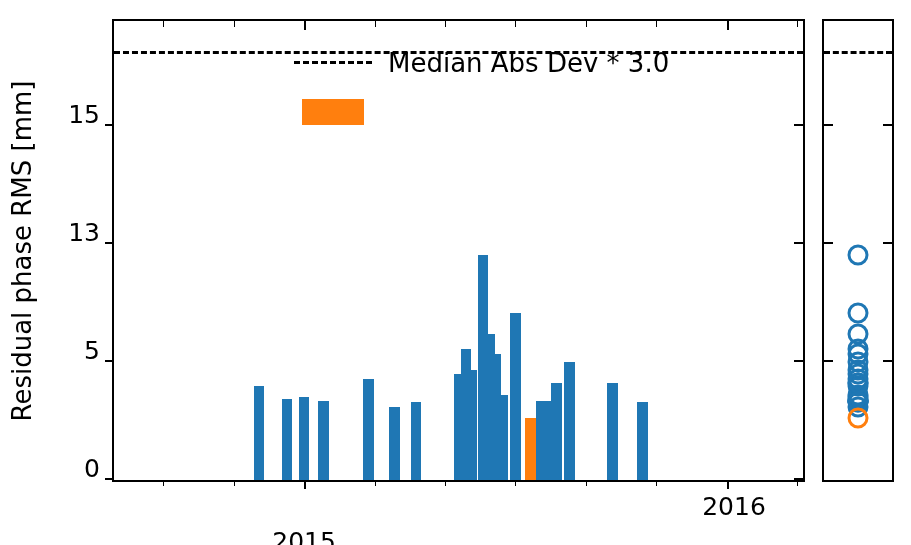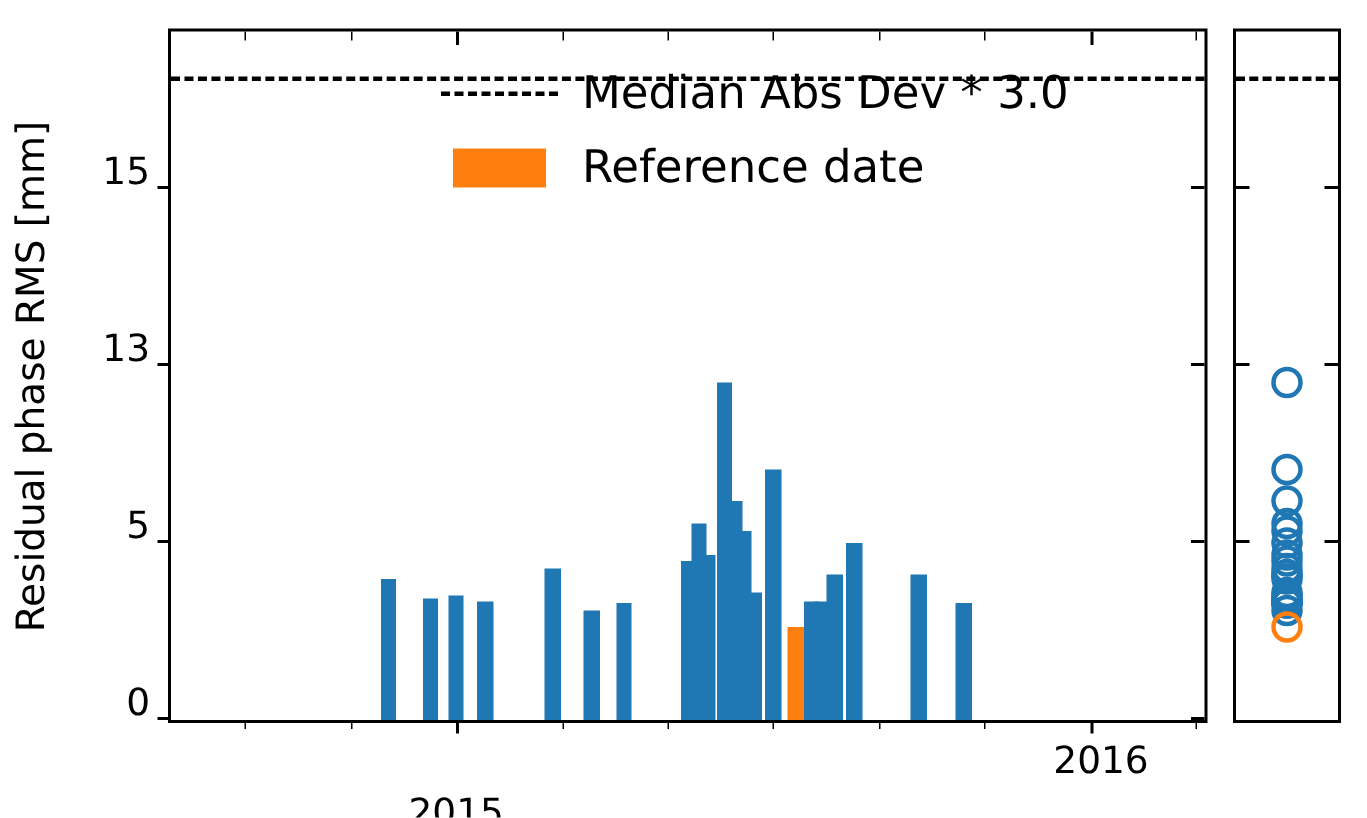--- a/index.html
+++ b/index.html
@@ -36,21 +36,21 @@
   #ytitle{position:absolute;left:6px;top:19px;height:463px;width:30px;
           display:flex;align-items:center;justify-content:center;}
   #ytitle span{transform:rotate(-90deg);white-space:nowrap;font-size:26px;color:#000;}
 
   
   #legend{position:absolute;left:176px;top:17px;width:480px;}
   .lrow{display:flex;align-items:center;height:49px;}
   .lmark{width:86px;flex:0 0 86px;display:flex;align-items:center;justify-content:center;}
   .lmark .dash{width:78px;height:0;border-top:3.1px dashed #000;}
   .lmark .patch{width:62px;height:26px;background:#ff7f0e;}
-  .ltext{font-size:30px;color:#000;white-space:nowrap;padding-left:12px;}
+  .ltext{font-size:26px;color:#000;white-space:nowrap;padding-left:12px;}
 
   
   #side-axes{position:absolute;left:822px;top:19px;width:72px;height:463px;
              border:2.2px solid #000;box-sizing:border-box;background:#fff;}
   #side-plot{position:absolute;left:0;top:0;right:0;bottom:0;}
   .dot{position:absolute;width:21px;height:21px;border-radius:50%;
        border:3.1px solid #1f77b4;box-sizing:border-box;
        transform:translate(-50%,50%);background:transparent;}
   .dot.ref{border-color:#ff7f0e;z-index:5;}
   .styick{position:absolute;left:0;width:9px;height:0;border-top:2.2px solid #000;}
@@ -130,21 +130,20 @@
       <div class="lrow">
         <div class="lmark">
             <div class="dash"></div>
           </div>
         <div class="ltext">Median Abs Dev * 3.0</div>
       </div>
       <div class="lrow">
         <div class="lmark">
             <div class="patch"></div>
           </div>
-        <div class="ltext">Reference date</div>
       </div>
     </div>
   </div>
 
   <div id="side-axes">
     <div id="side-plot">
         <div class="dot" style="left: 33.8px; bottom: 94.3136px;"></div>
         <div class="dot" style="left: 33.8px; bottom: 81.3455px;"></div>
         <div class="dot" style="left: 33.8px; bottom: 82.5244px;"></div>
         <div class="dot" style="left: 33.8px; bottom: 78.9877px;"></div>

